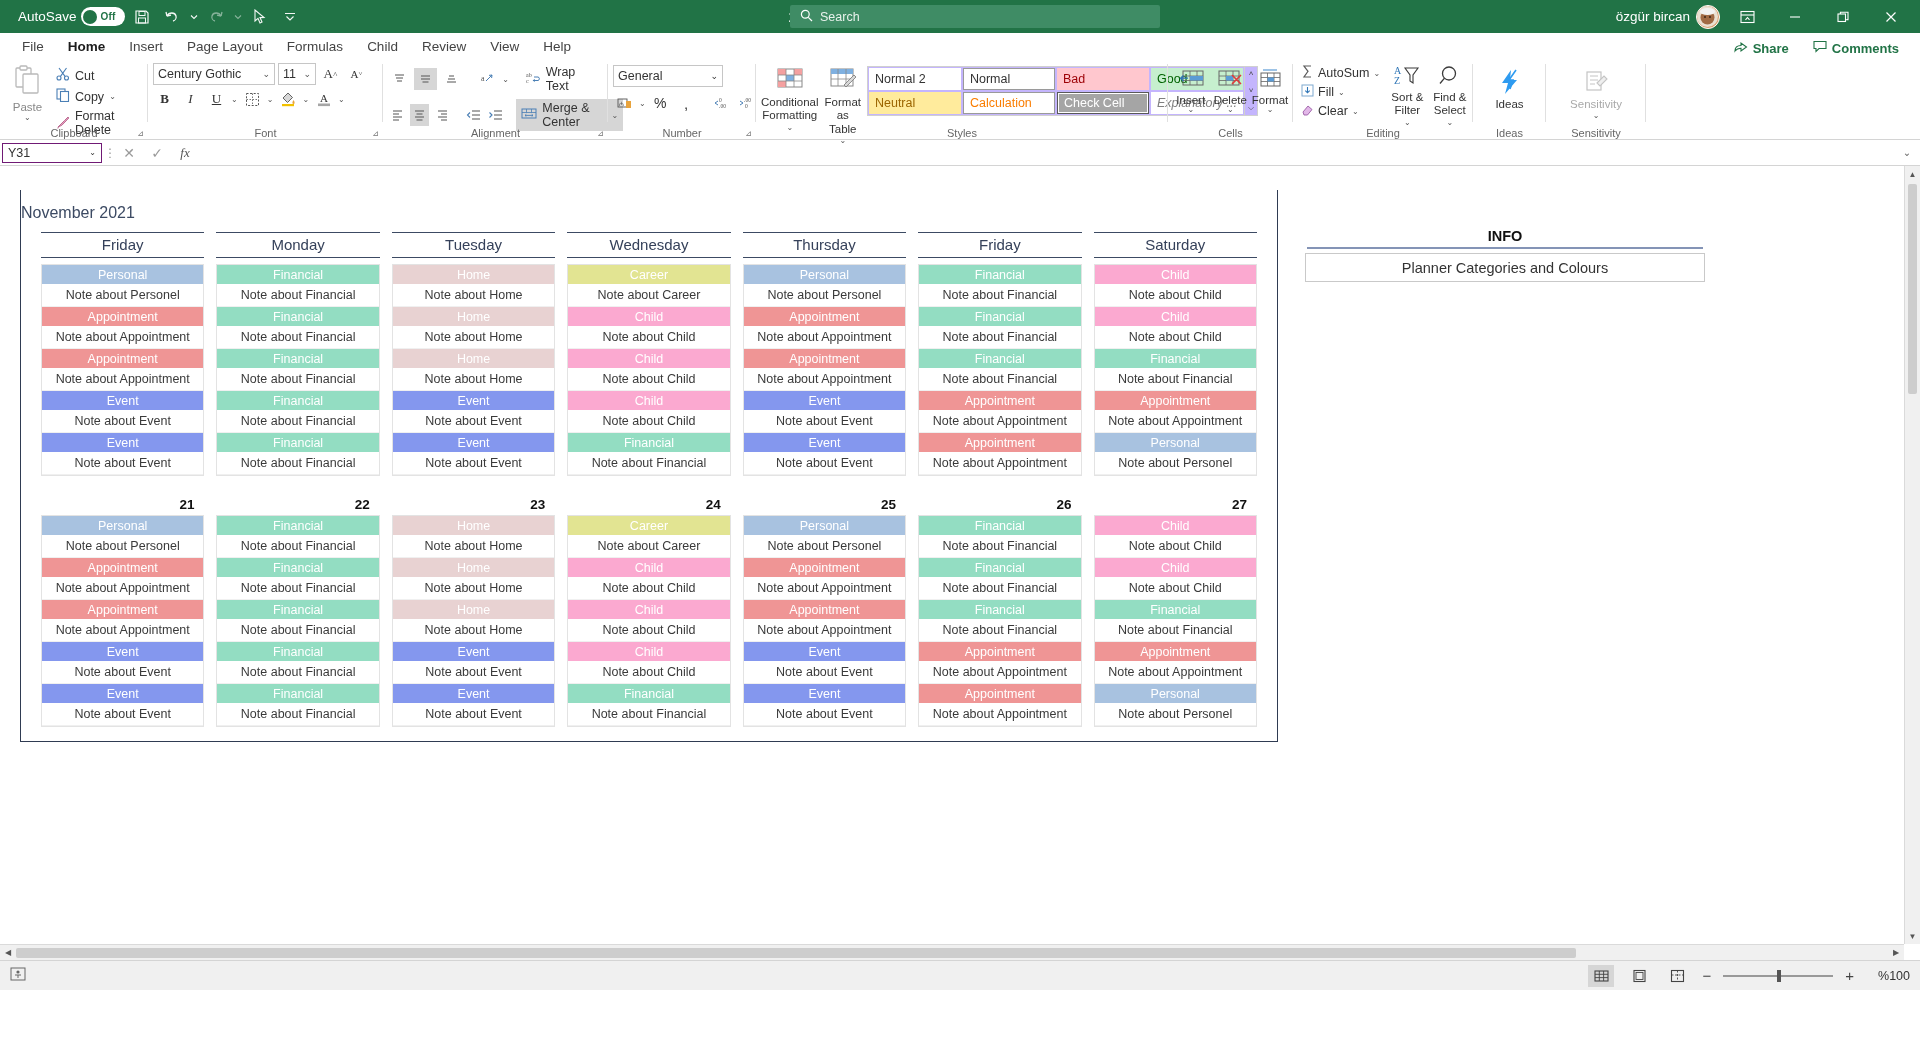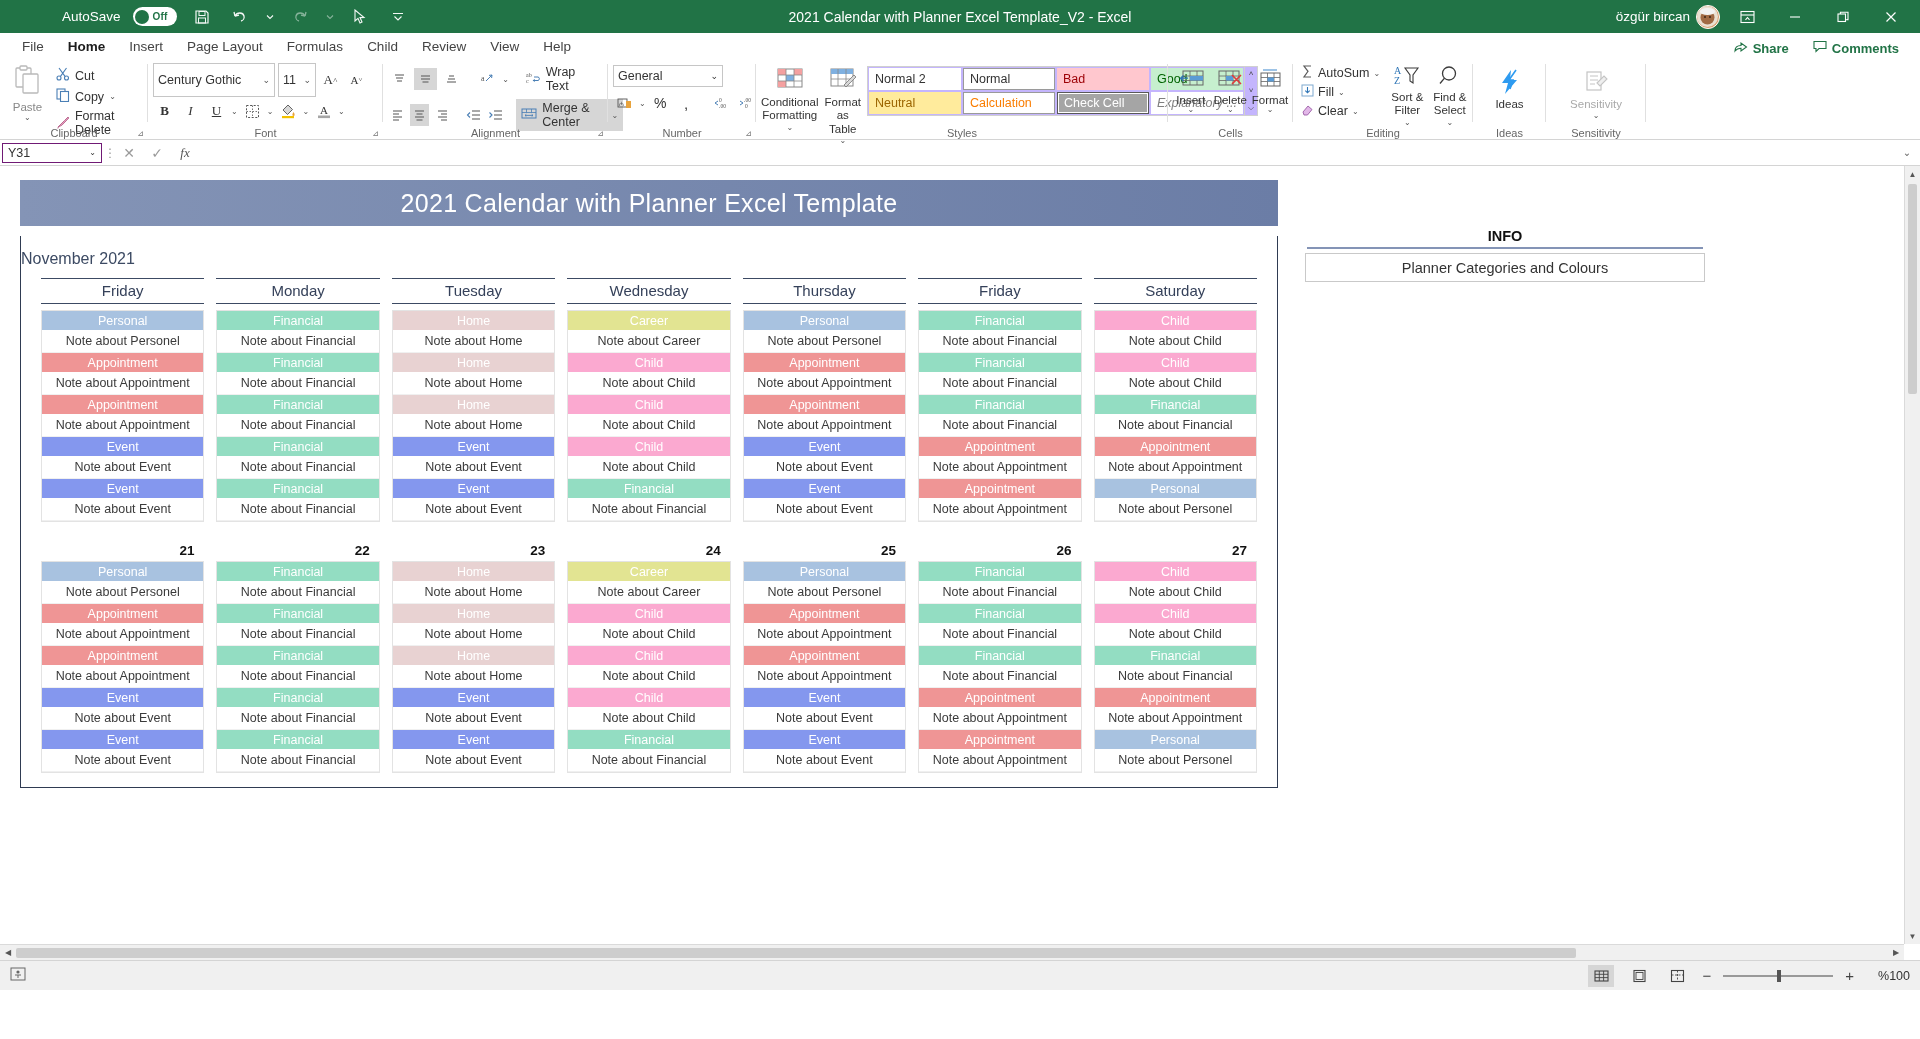--- a/index.html
+++ b/index.html
@@ -8,21 +8,21 @@
     font-family: "Liberation Sans", sans-serif;
     font-size: 13px;
     color:#333;
     background:#fff;
   }
   
   .titlebar {
     height:33px; background:#217346; color:#fff;
     display:flex; align-items:center; position:relative;
   }
-  .tb-left { display:flex; align-items:center; gap:12px; padding-left:18px;margin-left:44px; }
+  .tb-left { display:flex; align-items:center; gap:4px; padding-left:18px; }
   .autosave-label { font-size:13.5px; color:#fff; }
   .toggle {
     width:44px; height:19px; border-radius:10px; background:#fff;
     display:flex; align-items:center; padding:2px; position:relative;
   }
   .toggle .knob { width:14px;height:14px;border-radius:50%;background:#217346; }
   .toggle .off { font-size:10px; color:#217346; font-weight:bold; margin-left:4px; letter-spacing:.2px;}
   .tb-icon { width:26px;height:26px; display:flex;align-items:center;justify-content:center; opacity:.95; }
   .tb-icon svg { display:block; }
   .tb-title {
@@ -58,21 +58,21 @@
   .rgroup-body { display:flex; align-items:flex-start; gap:3px; padding-top:2px; }
   
   .paste-big { display:flex; flex-direction:column; align-items:center; width:52px; padding-top:2px; }
   .paste-big .lbl { font-size:11.5px; color:#888; margin-top:1px;}
   .clip-items { display:flex; flex-direction:column; gap:2px; padding-top:3px; }
   .clip-item { display:flex;align-items:center;gap:5px;font-size:12.5px; color:#333; padding:1px 3px;}
   
   .fontrow { display:flex; align-items:center; gap:3px; }
   .fontbox {
     width:122px; height:22px; border:1px solid #c6c6c6; background:#fff;
-    display:flex; align-items:center; padding:16px 4px; font-size:12.5px;
+    display:flex; align-items:center; padding:4px 4px; font-size:12.5px;
   }
   .fontbox .cap { margin-left:auto; font-size:9px; color:#555;}
   .sizebox { width:38px; }
   .sq { width:23px;height:22px;display:flex;align-items:center;justify-content:center; font-size:13px;}
   .sq.b { font-weight:bold; font-family:"Liberation Serif", serif;}
   .sq.i { font-style:italic; font-family:"Liberation Serif", serif;}
   .sq.u { text-decoration:underline; font-family:"Liberation Serif", serif;}
   .caret { font-size:8px; color:#555; }
   
   .al-btn { width:24px;height:22px;display:flex;align-items:center;justify-content:center; }
@@ -210,20 +210,29 @@
     </span>
     <span class="tb-icon">
       <svg width="14" height="12" viewBox="0 0 14 12">
           <path d="M2 2.5 H12 M3.5 5.5 L7 9 L10.5 5.5" fill="none" stroke="#fff" stroke-width="1.1"></path>
         </svg>
     </span>
   </div>
 
   <div class="tb-title">2021 Calendar with Planner Excel Template_V2  -  Excel</div>
 
+  <div style="position:absolute;left:790px;top:5px;width:370px;height:23px;background:#3f8c65;display:flex;align-items:center;gap:7px;padding:0 10px;border-radius:2px;z-index:3">
+    <span>
+      <svg width="13" height="13" viewBox="0 0 13 13">
+          <circle cx="5.3" cy="5.3" r="3.9" fill="none" stroke="#fff" stroke-width="1.2"></circle>
+          <path d="M8.3 8.3 L12 12" stroke="#fff" stroke-width="1.2"></path>
+        </svg>
+    </span>
+    <span style="font-size:12.5px;color:#e8f2ec">Search</span>
+  </div>
 
   <div class="tb-right">
     <span class="user-name">özgür bircan</span>
     <span class="avatar">
       <svg width="21" height="21" viewBox="0 0 21 21">
           <circle cx="10.5" cy="10.5" r="10.5" fill="#eae0d2"></circle>
           <circle cx="10.5" cy="11.5" r="7" fill="#a06a44"></circle>
           <ellipse cx="10.5" cy="5.5" rx="7.5" ry="3.6" fill="#f2f2f2"></ellipse>
           <circle cx="8" cy="11" r="1" fill="#3a2416"></circle>
           <circle cx="13" cy="11" r="1" fill="#3a2416"></circle>
@@ -680,21 +689,20 @@
   <span class="fb-icon">✓</span>
   <span class="fb-icon fx">fx</span>
   <input class="fb-input" value="" style="">
   <span class="fb-expand">⌄</span>
 </div>
 
 <div class="sheetwrap">
   <div class="sheet">
 
     <div class="cal-area">
-      <div class="cal-title">2021 Calendar with Planner Excel Template</div>
       <div class="cal-body">
         <div class="month-title">November 2021</div>
         <div class="dow-row">
           <div class="dow">Friday</div>
           <div class="dow">Monday</div>
           <div class="dow">Tuesday</div>
           <div class="dow">Wednesday</div>
           <div class="dow">Thursday</div>
           <div class="dow">Friday</div>
           <div class="dow">Saturday</div>

